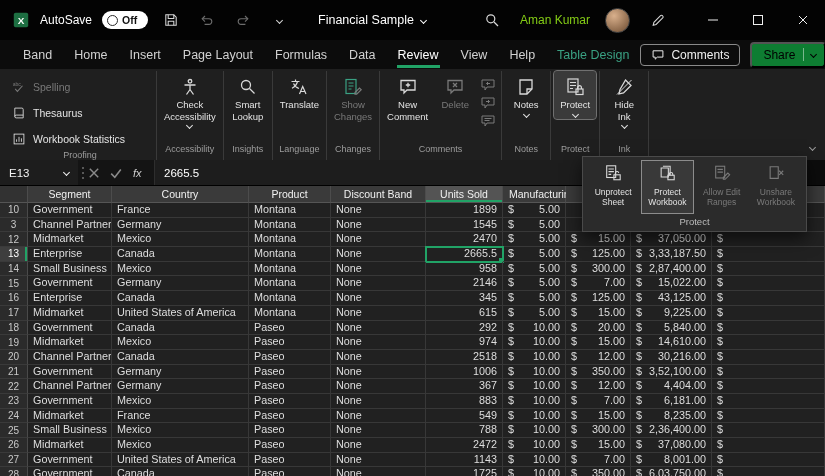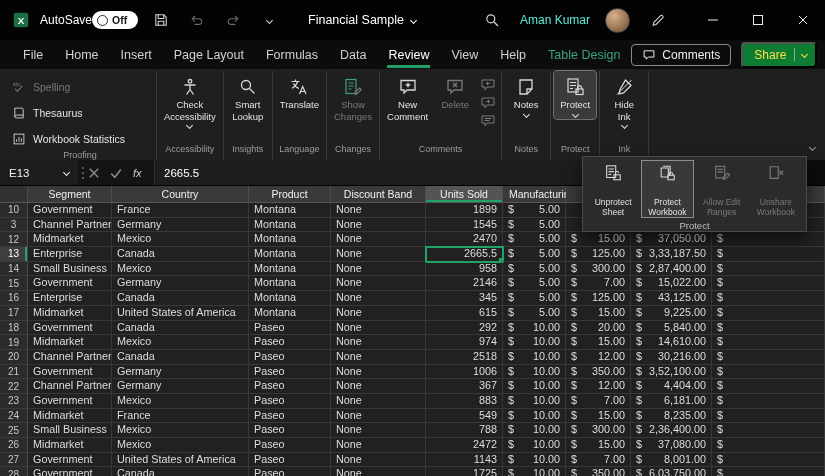--- a/index.html
+++ b/index.html
@@ -8,41 +8,41 @@
        font-family:"Liberation Sans",sans-serif;color:#e8e8e8;-webkit-font-smoothing:antialiased;}
   .icon{display:inline-flex;align-items:center;justify-content:center;}
   .icon svg{display:block;width:100%;height:100%;}
   .i12{width:12px;height:12px;} .i14{width:14px;height:14px;} .i16{width:16px;height:16px;}
   .i18{width:18px;height:18px;} .i20{width:20px;height:20px;}
   .chev{display:inline-block;width:5px;height:5px;border-right:1.4px solid currentColor;border-bottom:1.4px solid currentColor;transform:rotate(45deg);flex:none;}
 
   
   .titlebar{position:absolute;top:0;left:0;right:0;height:40px;background:#030303;display:flex;align-items:center;padding-left:12px;gap:10px;}
   .autosave{display:flex;align-items:center;font-size:12px;color:#fff;}
-  .toggle{width:46px;height:18px;background:#fff;border-radius:9px;display:flex;align-items:center;padding:0 5px;gap:4px;cursor:pointer;}
+  .toggle{width:46px;height:18px;background:#fff;border-radius:9px;display:flex;align-items:center;padding:0 5px;gap:4px;cursor:pointer;margin-left:10px;}
   .knob{width:11px;height:11px;border:1.6px solid #2b2b2b;border-radius:50%;background:#fff;flex:none;}
   .toggle-state{font-size:10.5px;font-weight:bold;color:#111;}
   .tbtn{width:26px;height:28px;display:flex;align-items:center;justify-content:center;color:#d8d8d8;border-radius:4px;}
   .tbtn.disabled{color:#6d6d6d;}
   .doc-title{display:flex;align-items:center;gap:7px;font-size:12.5px;color:#fff;margin-left:16px;}
   .tb-right{margin-left:auto;display:flex;align-items:center;gap:15px;}
-  .user-name{font-size:12px;color:#5eead4;}
+  .user-name{font-size:12px;color:#84cc16;}
   .avatar{width:25px;height:25px;border-radius:50%;background:radial-gradient(circle at 35% 30%,#d9b08c,#6b4a2f);border:1px solid #444;}
   .winbtns{display:flex;margin-left:4px;}
   .winbtn{width:45px;height:40px;display:flex;align-items:center;justify-content:center;color:#eee;}
 
   
   .tabrow{position:absolute;top:40px;left:0;right:0;height:29px;background:#0c0c0c;display:flex;align-items:center;padding:0 10px 0 12px;font-size:12.5px;}
   .tab{padding:6px 11px;color:#d2d2d2;position:relative;cursor:pointer;white-space:nowrap;}
   .tab.active{color:#fff;}
   .tab.active::after{content:"";position:absolute;left:10px;right:10px;bottom:0;height:2.5px;background:var(--green);}
   .tab.contextual{color:var(--ctx);}
   .tr-buttons{margin-left:auto;display:flex;align-items:center;gap:10px;}
   .comments-btn{display:flex;align-items:center;gap:6px;border:1px solid #8a8a8a;border-radius:4px;padding:3px 10px;font-size:12px;color:#f0f0f0;background:transparent;cursor:pointer;}
-  .share-btn{display:flex;align-items:center;background:var(--share);border-radius:4px;color:#fde047;font-size:12px;cursor:pointer;overflow:hidden;justify-content:space-between;}
+  .share-btn{display:flex;align-items:center;background:var(--share);border-radius:4px;color:#000000;font-size:12px;cursor:pointer;overflow:hidden;justify-content:space-between;}
   .share-main{padding:4px 8px 4px 11px;}
   .share-chev{padding:4px 8px 4px 7px;border-left:1px solid rgba(255,255,255,.45);display:flex;align-items:center;}
 
   
   .ribbon{position:absolute;top:69px;left:0;right:0;height:91px;background:#1f1f1f;display:flex;align-items:stretch;padding:2px 4px 0 4px;}
   .rgroup{display:flex;flex-direction:column;border-right:1px solid #3a3a3a;padding:0 3px;}
   .rgroup-content{flex:1;display:flex;align-items:flex-start;gap:2px;}
   .rgroup.stack .rgroup-content{flex-direction:column;align-items:stretch;gap:6px;width:146px;padding-top:6px;}
   .rgroup-label{font-size:9px;color:#9d9d9d;text-align:center;padding:1px 2px 6px;white-space:nowrap;}
   .bbtn{display:flex;flex-direction:column;align-items:center;gap:3px;padding:6px 4px 2px;border-radius:3px;min-width:42px;max-width:72px;color:#d9d9d9;cursor:pointer;}
@@ -78,21 +78,21 @@
   .dc.right{justify-content:flex-end;}
   .dc.cur{justify-content:space-between;}
   .rn{background:#2b2b2b;border-right:1px solid #4a4a4a;border-bottom:1px solid #3a3a3a;color:#c9c9c9;font-size:10px;display:flex;align-items:center;justify-content:center;cursor:pointer;}
   .rn.active{background:#3e3e3e;color:#fff;box-shadow:inset -2px 0 0 var(--green);}
   .dc.active-cell{outline:2px solid var(--green);outline-offset:-1px;}
   .dc.active-cell::after{content:"";position:absolute;right:-1px;bottom:-1px;width:4px;height:4px;background:var(--green);}
 
   
   .popup{position:absolute;left:582px;top:156px;width:225px;height:76px;background:#2b2b2b;border:1px solid #4a4a4a;box-shadow:0 7px 16px rgba(0,0,0,.6);z-index:50;display:flex;flex-direction:column;}
   .popup-items{flex:1;display:flex;gap:2px;padding:3px 4px 0;}
-  .ptile{flex:1;display:flex;flex-direction:column;align-items:center;gap:16px;padding-top:3px;border:1px solid transparent;color:#d9d9d9;cursor:pointer;}
+  .ptile{flex:1;display:flex;flex-direction:column;align-items:center;gap:6px;padding-top:3px;border:1px solid transparent;color:#d9d9d9;cursor:pointer;}
   .ptile .plbl{font-size:8.5px;line-height:9.5px;text-align:center;color:#e4e4e4;max-width:52px;}
   .ptile.disabled,.ptile.disabled .plbl{color:#7a7a7a;}
   .ptile.hl{border-color:#8c8c8c;background:#393939;}
   .popup-label{font-size:9.5px;color:#bdbdbd;text-align:center;padding:2px 0 4px;}
 </style>
 </head>
 <body>
 
 <div class="app">
 
@@ -181,21 +181,21 @@
                 <path d="M2 2l8 8M10 2l-8 8"></path>
               </svg>
             </span>
           </span>
       </div>
     </div>
   </div>
 
   <div class="tabrow">
     <div style="display:flex;align-items:center;">
-        <div class="tab">File</div>
+        <div class="tab">Band</div>
         <div class="tab">Home</div>
         <div class="tab">Insert</div>
         <div class="tab">Page Layout</div>
         <div class="tab">Formulas</div>
         <div class="tab">Data</div>
         <div class="tab active">Review</div>
         <div class="tab">View</div>
         <div class="tab">Help</div>
         <div class="tab contextual">Table Design</div>
       </div>

